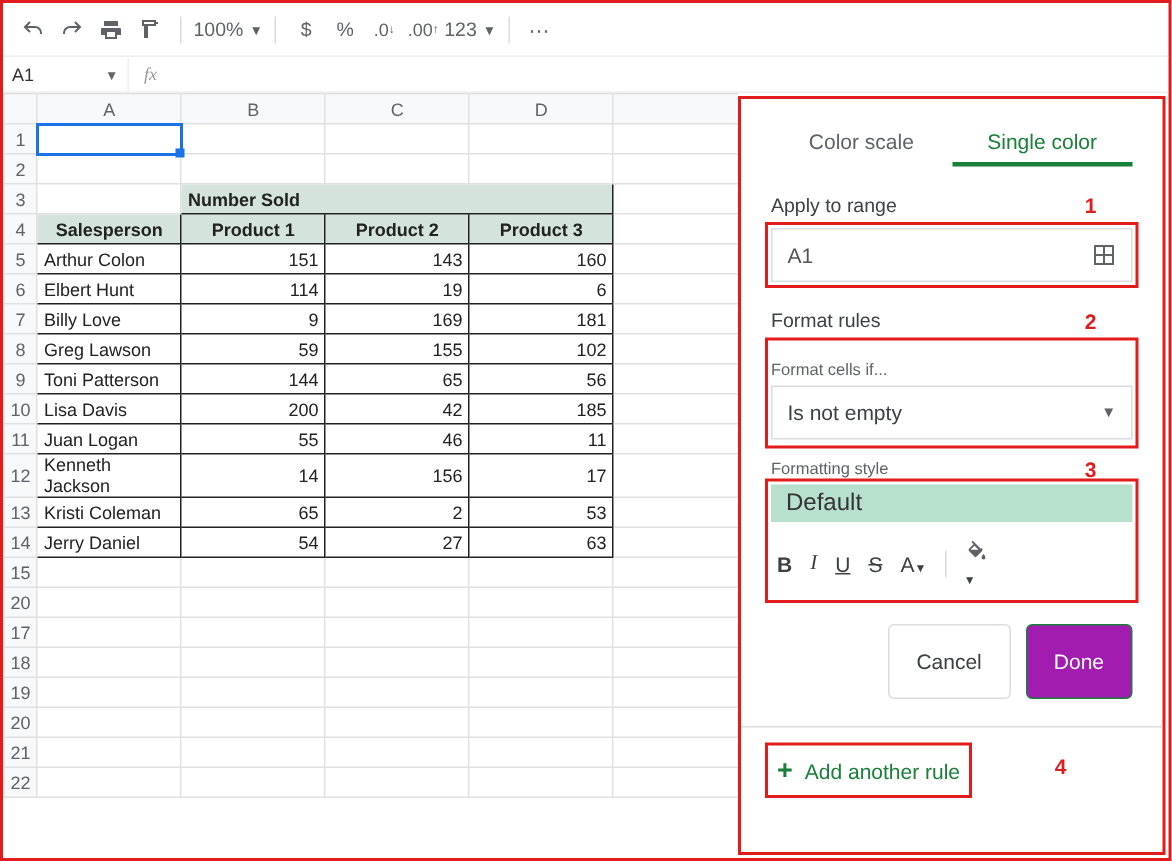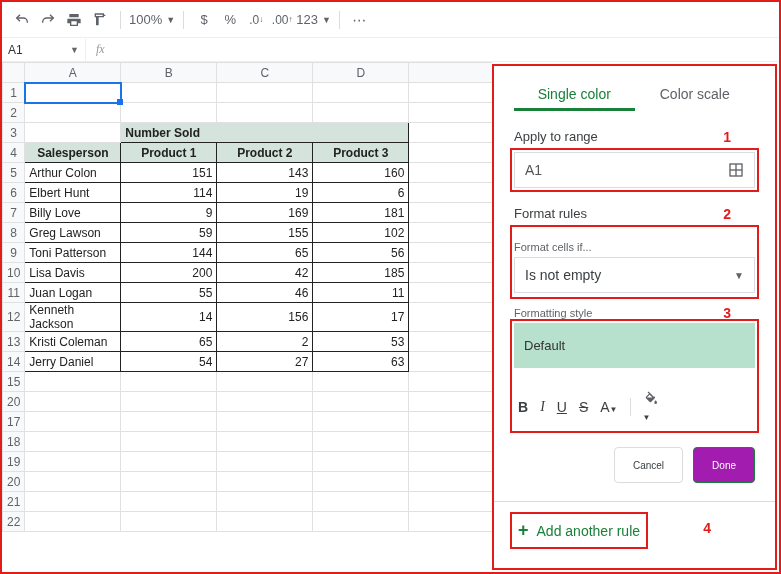--- a/index.html
+++ b/index.html
@@ -29,26 +29,26 @@
   .ptitle{font-size:16px;color:#3c4043;display:flex;align-items:center;justify-content:space-between;margin-bottom:16px;}
   .tabs{display:flex;margin-bottom:18px;}
   .tab{flex:1;text-align:center;font-size:14px;padding:6px 0;color:#5f6368;cursor:pointer;}
   .tab.active{color:#188038;font-weight:500;border-bottom:3px solid #188038;}
   .sectlabel{font-size:13px;color:#3c4043;margin:8px 0 8px 0;position:relative;}
   .rangebox{border:1px solid #dadce0;height:36px;display:flex;align-items:center;padding:0 10px;font-size:14px;color:#555;}
   .rangebox .gridicon{margin-left:auto;color:#5f6368;}
   .sub{font-size:11px;color:#5f6368;margin:10px 0 4px 0;}
   .select{border:1px solid #dadce0;height:36px;display:flex;align-items:center;padding:16px 10px;font-size:14px;color:#3c4043;position:relative;}
   .select .arr{margin-left:auto;color:#5f6368;font-size:10px;}
-  .preview{background:#b7e1cd;height:45px;display:flex;align-items:center;padding:0 10px;font-size:13px;color:#333;margin-bottom:17px;}
+  .preview{background:#b7e1cd;height:25px;display:flex;align-items:center;padding:0 10px;font-size:16px;color:#333;margin-bottom:6px;}
   .fmtbar{display:flex;align-items:center;gap:12px;padding:6px 4px;}
   .fmtbar span{font-size:14px;color:#3c4043;cursor:pointer;}
   .fmtbar .sep{width:1px;height:18px;background:#dadce0;}
   .actions{display:flex;justify-content:flex-end;gap:10px;margin:18px 0;}
-  .btn{height:36px;padding:0 18px;border:1px solid #dadce0;background:#fff;font-size:10px;color:#3c4043;display:flex;align-items:center;cursor:pointer;border-radius:4px;}
+  .btn{height:50px;padding:0 18px;border:1px solid #dadce0;background:#fff;font-size:14px;color:#3c4043;display:flex;align-items:center;cursor:pointer;border-radius:4px;}
   .btn.primary{background:#a21caf;color:#fff;border-color:#188038;}
   .divider{height:1px;background:#dadce0;margin:0 -20px 14px -20px;}
   .addrule{color:#188038;font-size:14px;display:flex;align-items:center;gap:8px;cursor:pointer;padding:4px;}
   .redbox{outline:2px solid #e21b1b;outline-offset:2px;}
   .anno{position:absolute;color:#e21b1b;font-weight:bold;font-size:14px;}
   svg{display:block;}
 </style>
 </head>
 <body>
 
@@ -293,22 +293,22 @@
             <td></td>
             <td></td>
           </tr>
         </tbody>
     </table>
 
   </div>
 
   <div class="panel">
     <div class="tabs">
+      <div class="tab">Color scale</div>
       <div class="tab active">Single color</div>
-      <div class="tab">Color scale</div>
     </div>
 
     <div class="sectlabel">
       <span>Apply to range</span>
       <span class="anno" style="right:24px;top:0;">1</span>
     </div>
     <div class="rangebox redbox">
       <span>A1</span>
       <span class="gridicon">
           <svg width="16" height="16" viewBox="0 0 24 24" fill="none" stroke="#5f6368" stroke-width="2">

